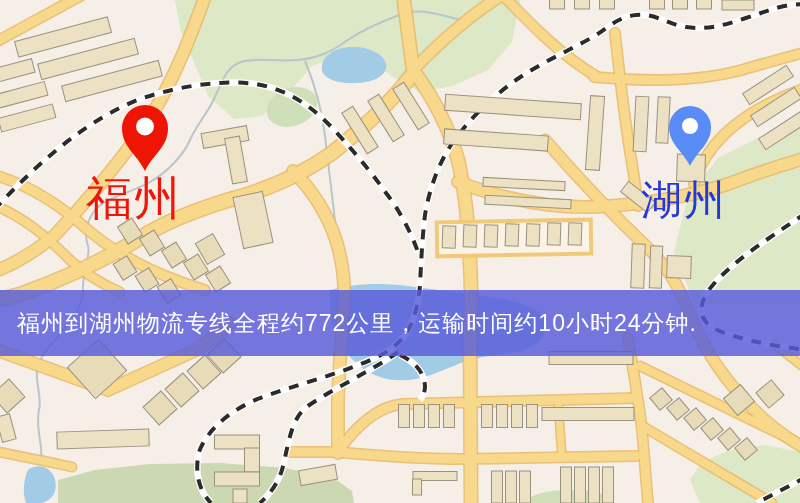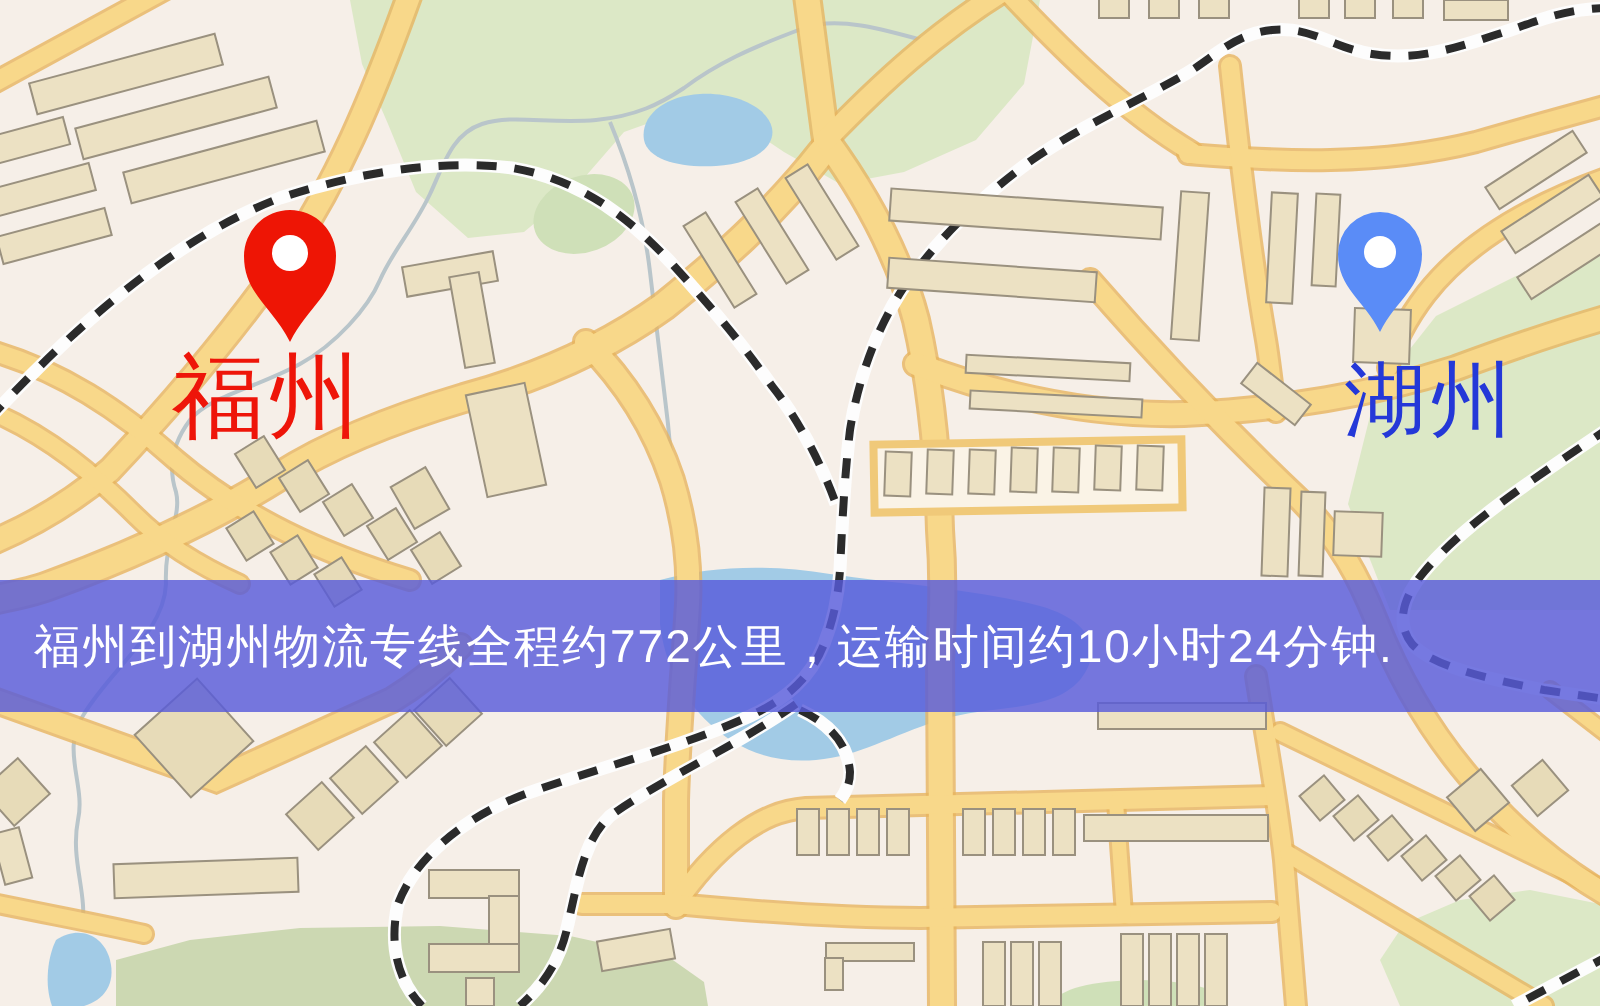--- a/index.html
+++ b/index.html
@@ -15,21 +15,21 @@
   .case{fill:none;stroke:#e7b45f;stroke-linecap:round;opacity:.8;}
   .road{fill:none;stroke:#f8d88a;stroke-linecap:round;}
   .rwb{fill:none;stroke:#fdfdfd;stroke-width:6.5;}
   .rwd{fill:none;stroke:#2b2b2b;stroke-width:4;stroke-dasharray:10 9;}
   .bld{fill:#ece1c3;stroke:#9a917f;stroke-width:1;}
   .bld2{fill:#e7dbb8;stroke:#9a917f;stroke-width:1;}
   .strip{fill:#faf3e6;stroke:#f0c979;stroke-width:4;}
   
   .city-label{position:absolute;line-height:1;font-family:"Liberation Serif", serif;font-weight:normal;letter-spacing:2px;text-align:center;white-space:nowrap;}
   .city-label.origin{left:86px;top:176px;font-size:46px;color:#ee1509;}
-  .city-label.dest{left:641px;top:180px;font-size:41px;color:#2438d8;margin-left:31px;}
+  .city-label.dest{left:641px;top:180px;font-size:41px;color:#2438d8;}
   
   .banner{position:absolute;left:0;top:290px;width:800px;height:66px;
     background:rgba(88,91,219,0.82);display:flex;align-items:center;}
   .banner span{color:#ffffff;font-size:23px;letter-spacing:1px;padding-left:17px;white-space:nowrap;}
 </style>
 </head>
 <body>
 
 <div class="stage">
   <svg width="800" height="503" viewBox="0 0 800 503">

